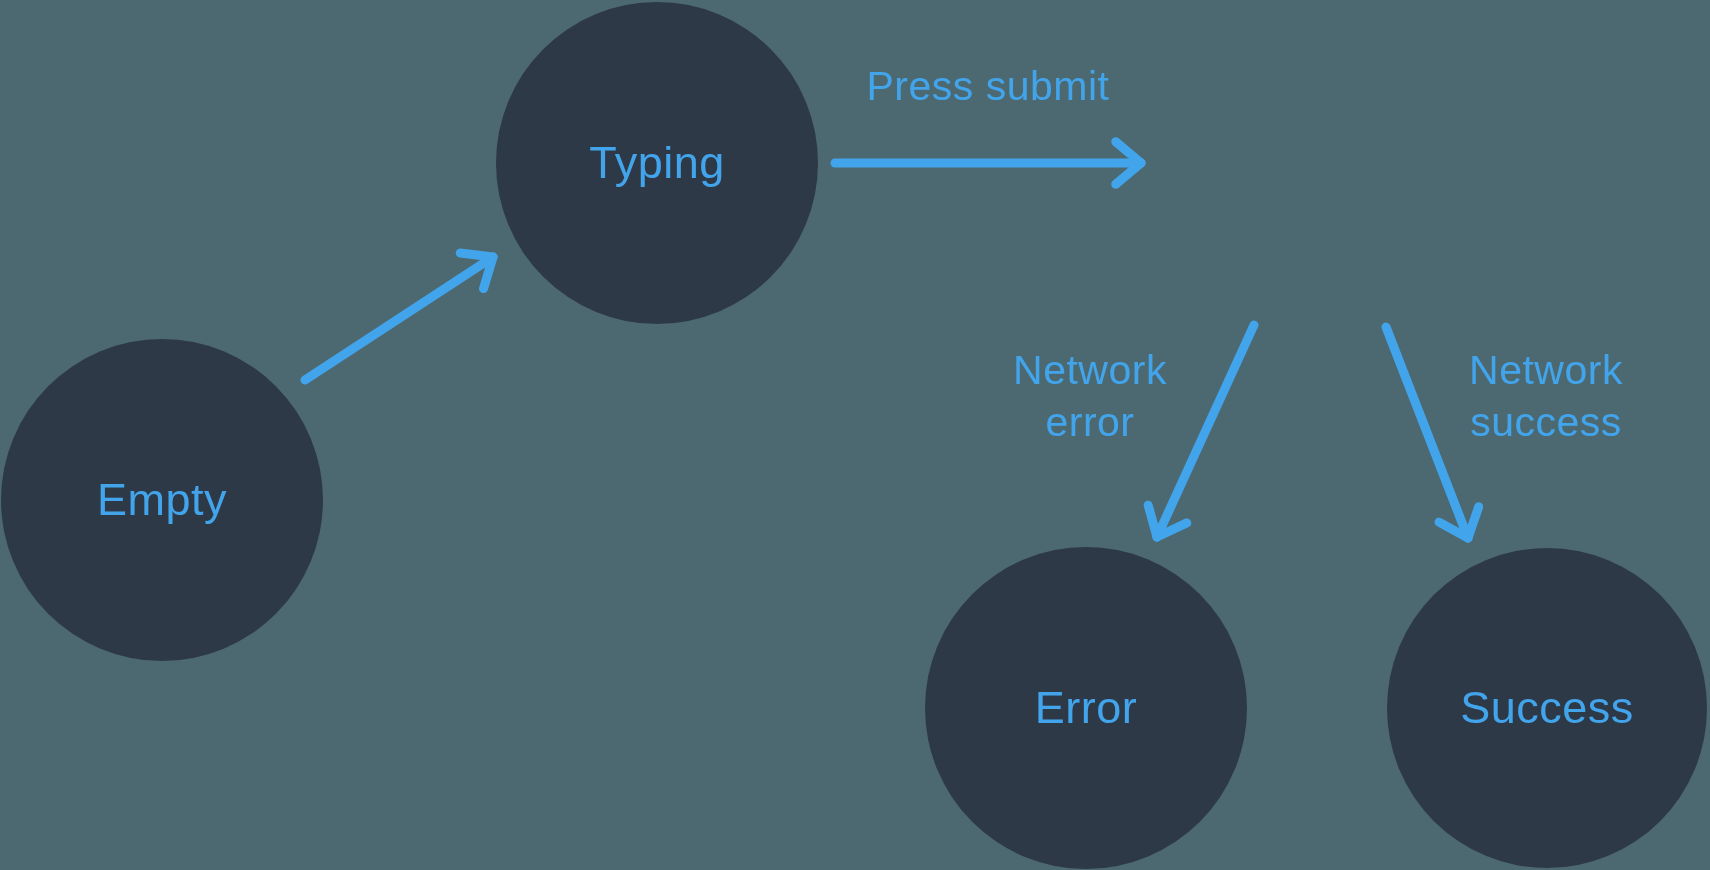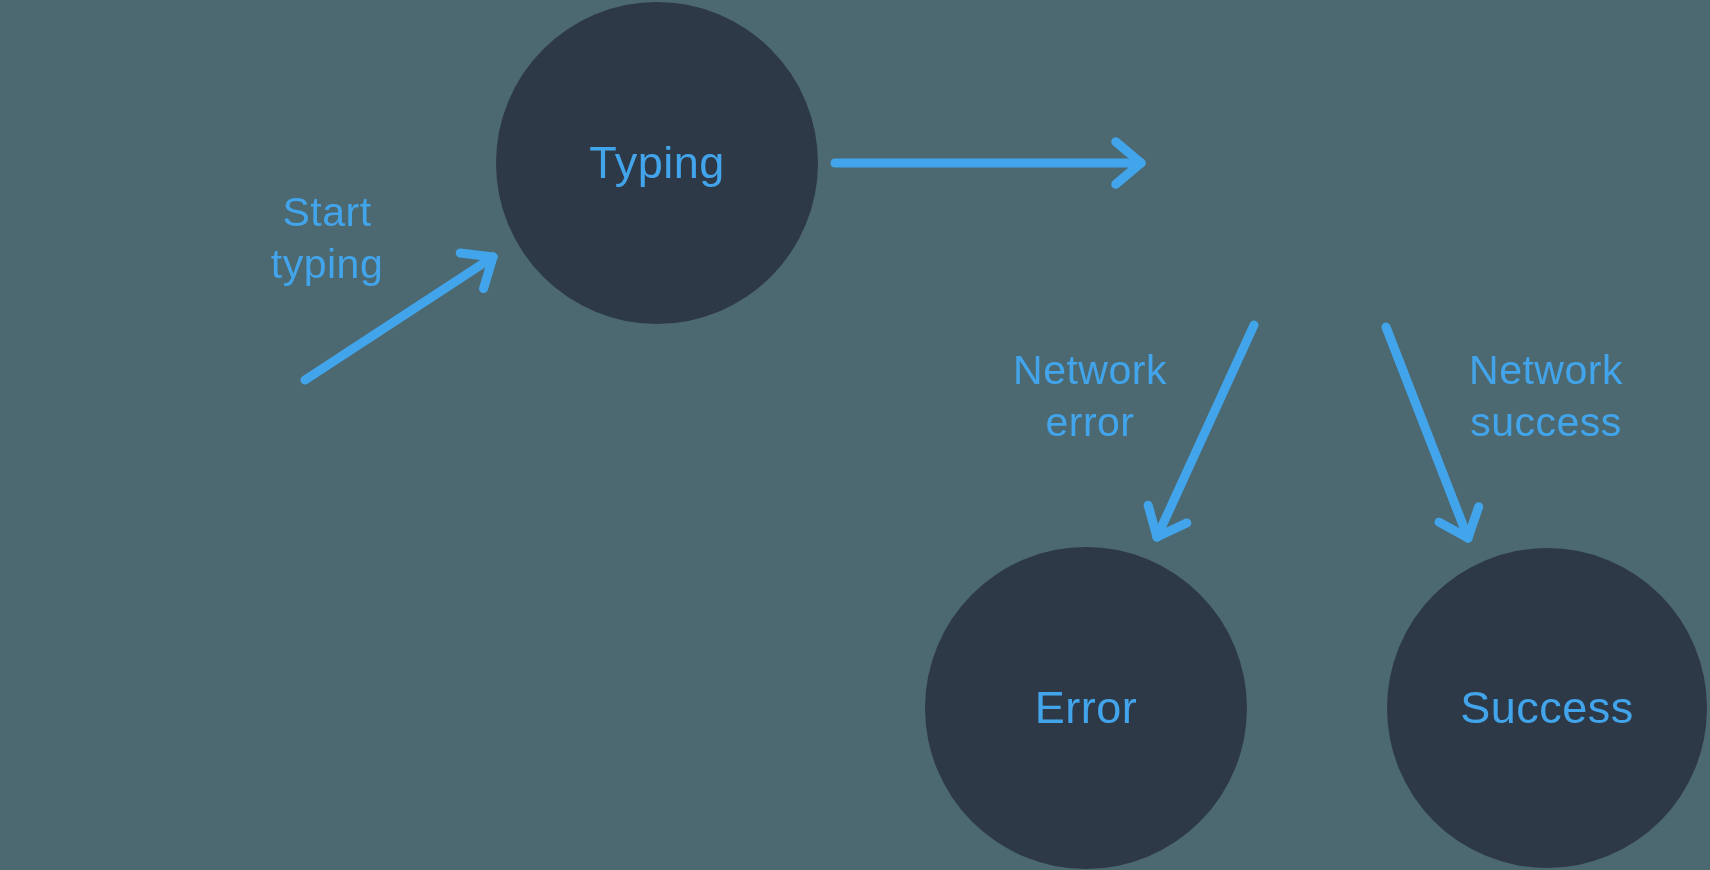--- a/index.html
+++ b/index.html
@@ -64,34 +64,36 @@
       <line x1="1141" y1="163" x2="1115.7602078196119" y2="184.2591836788438" stroke="#42a5ec" stroke-width="9" stroke-linecap="round"></line>
       <line x1="1141" y1="163" x2="1115.7602078196119" y2="141.7408163211562" stroke="#42a5ec" stroke-width="9" stroke-linecap="round"></line>
       <line x1="1254" y1="325" x2="1157" y2="537" stroke="#42a5ec" stroke-width="9" stroke-linecap="round"></line>
       <line x1="1157" y1="537" x2="1148.1696364727934" y2="505.2033857151838" stroke="#42a5ec" stroke-width="9" stroke-linecap="round"></line>
       <line x1="1157" y1="537" x2="1186.8330933020295" y2="522.893740962523" stroke="#42a5ec" stroke-width="9" stroke-linecap="round"></line>
       <line x1="1386" y1="327" x2="1468" y2="538" stroke="#42a5ec" stroke-width="9" stroke-linecap="round"></line>
       <line x1="1468" y1="538" x2="1439.041892038258" y2="522.17508346701" stroke="#42a5ec" stroke-width="9" stroke-linecap="round"></line>
       <line x1="1468" y1="538" x2="1478.6727328504708" y2="506.7735244783776" stroke="#42a5ec" stroke-width="9" stroke-linecap="round"></line>
     </svg>
 
+  <div class="state-node" style="left: 1px; top: 339px; width: 322px; height: 322px;">
+    <span class="node-label">Empty</span>
+  </div>
 
   <div class="state-node" style="left: 496px; top: 2px; width: 322px; height: 322px;">
     <span class="node-label">Typing</span>
   </div>
 
 
   <div class="state-node" style="left: 925px; top: 547px; width: 322px; height: 322px;">
     <span class="node-label">Error</span>
   </div>
 
   <div class="state-node" style="left: 1387px; top: 548px; width: 320px; height: 320px;">
     <span class="node-label">Success</span>
   </div>
 
-  <div class="edge-label" style="left: 327px; top: 238px;">Start
-typing</div>
+  <div class="edge-label" style="left: 988px; top: 86px;">Press submit</div>
   <div class="edge-label" style="left: 1090px; top: 396px;">Network
 error</div>
   <div class="edge-label" style="left: 1546px; top: 396px;">Network
 success</div>
 
 </div>
 
 </body></html>

